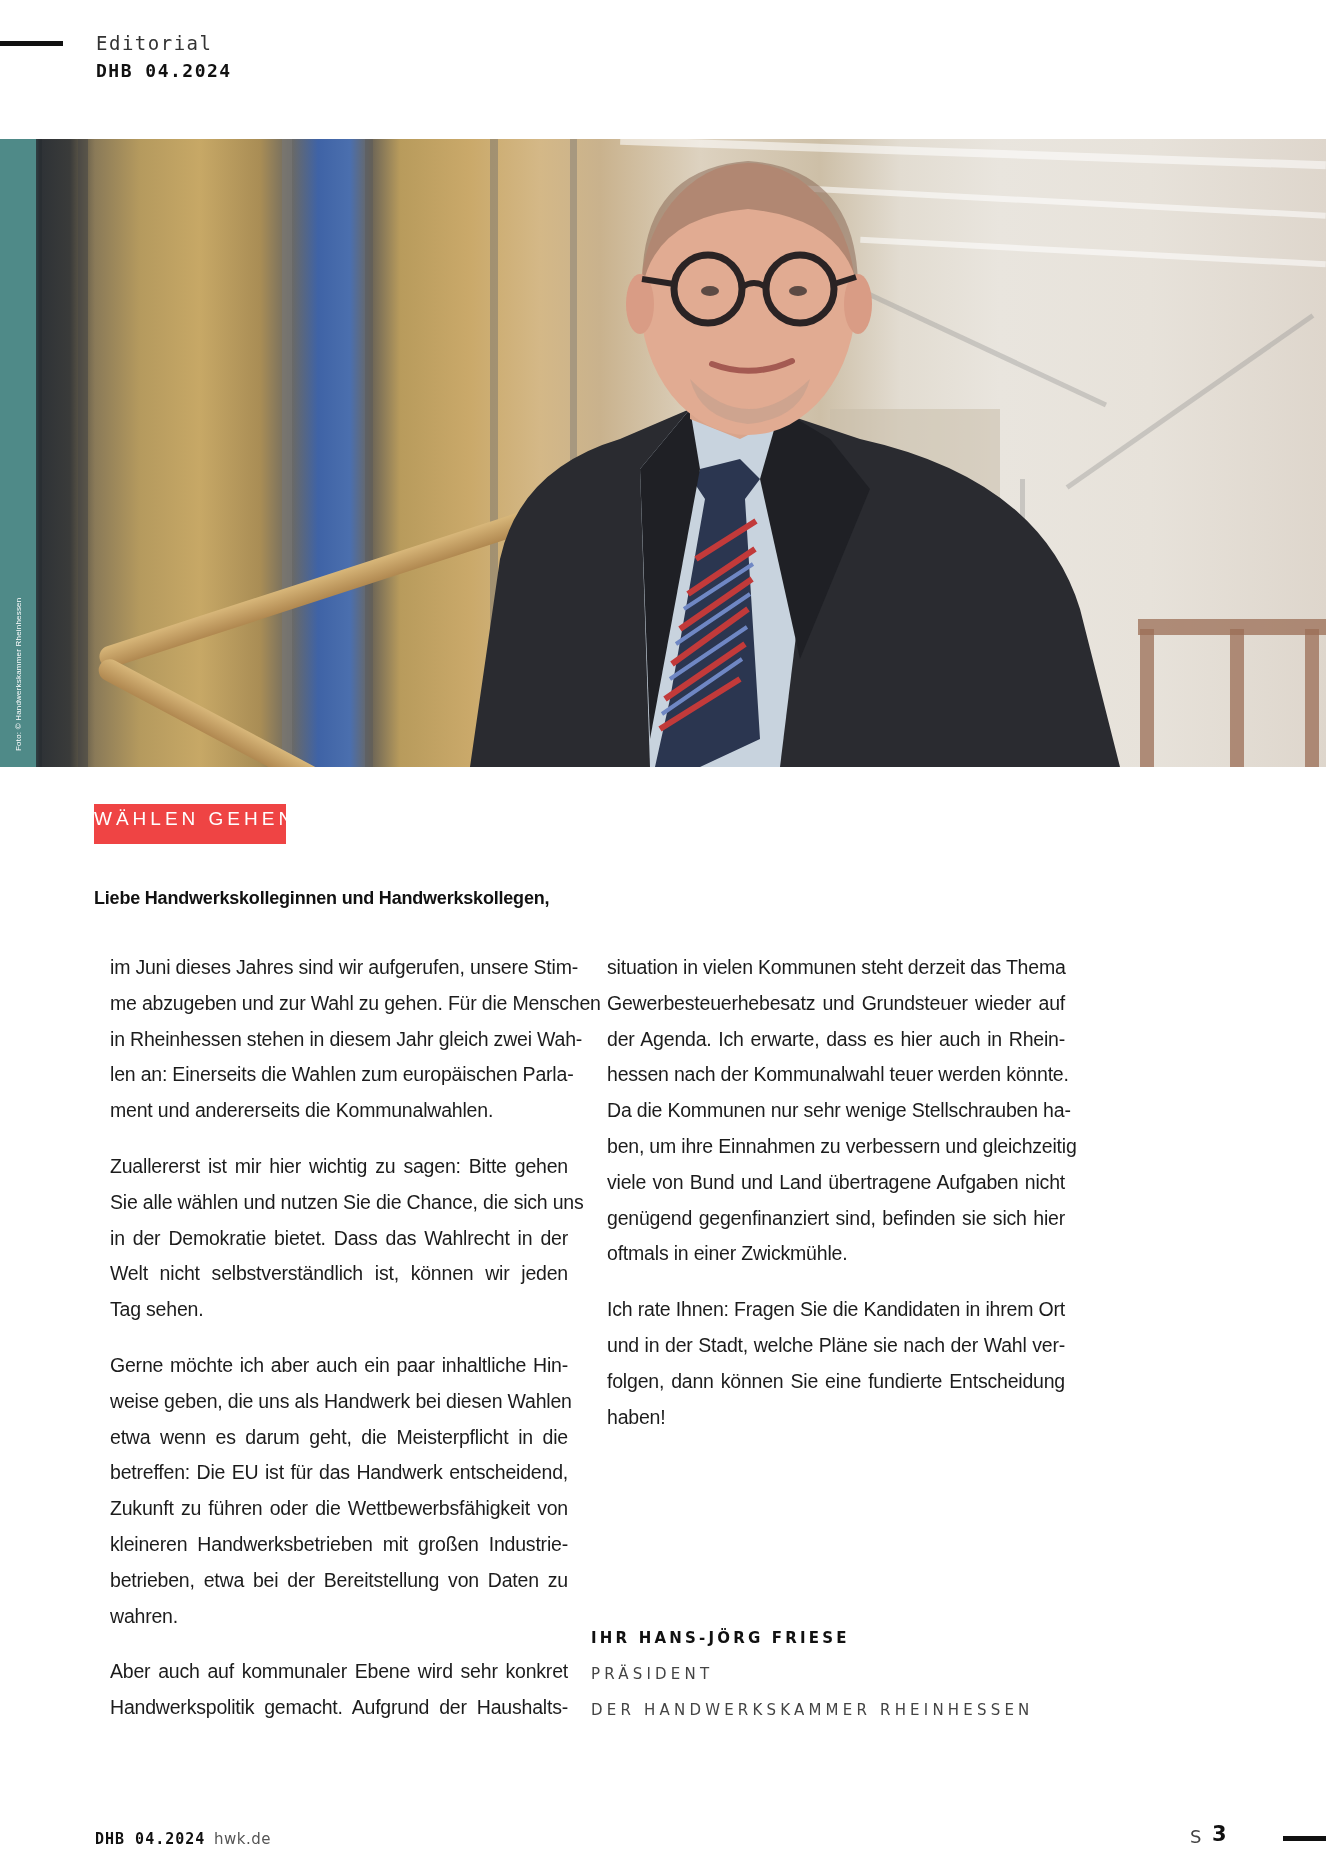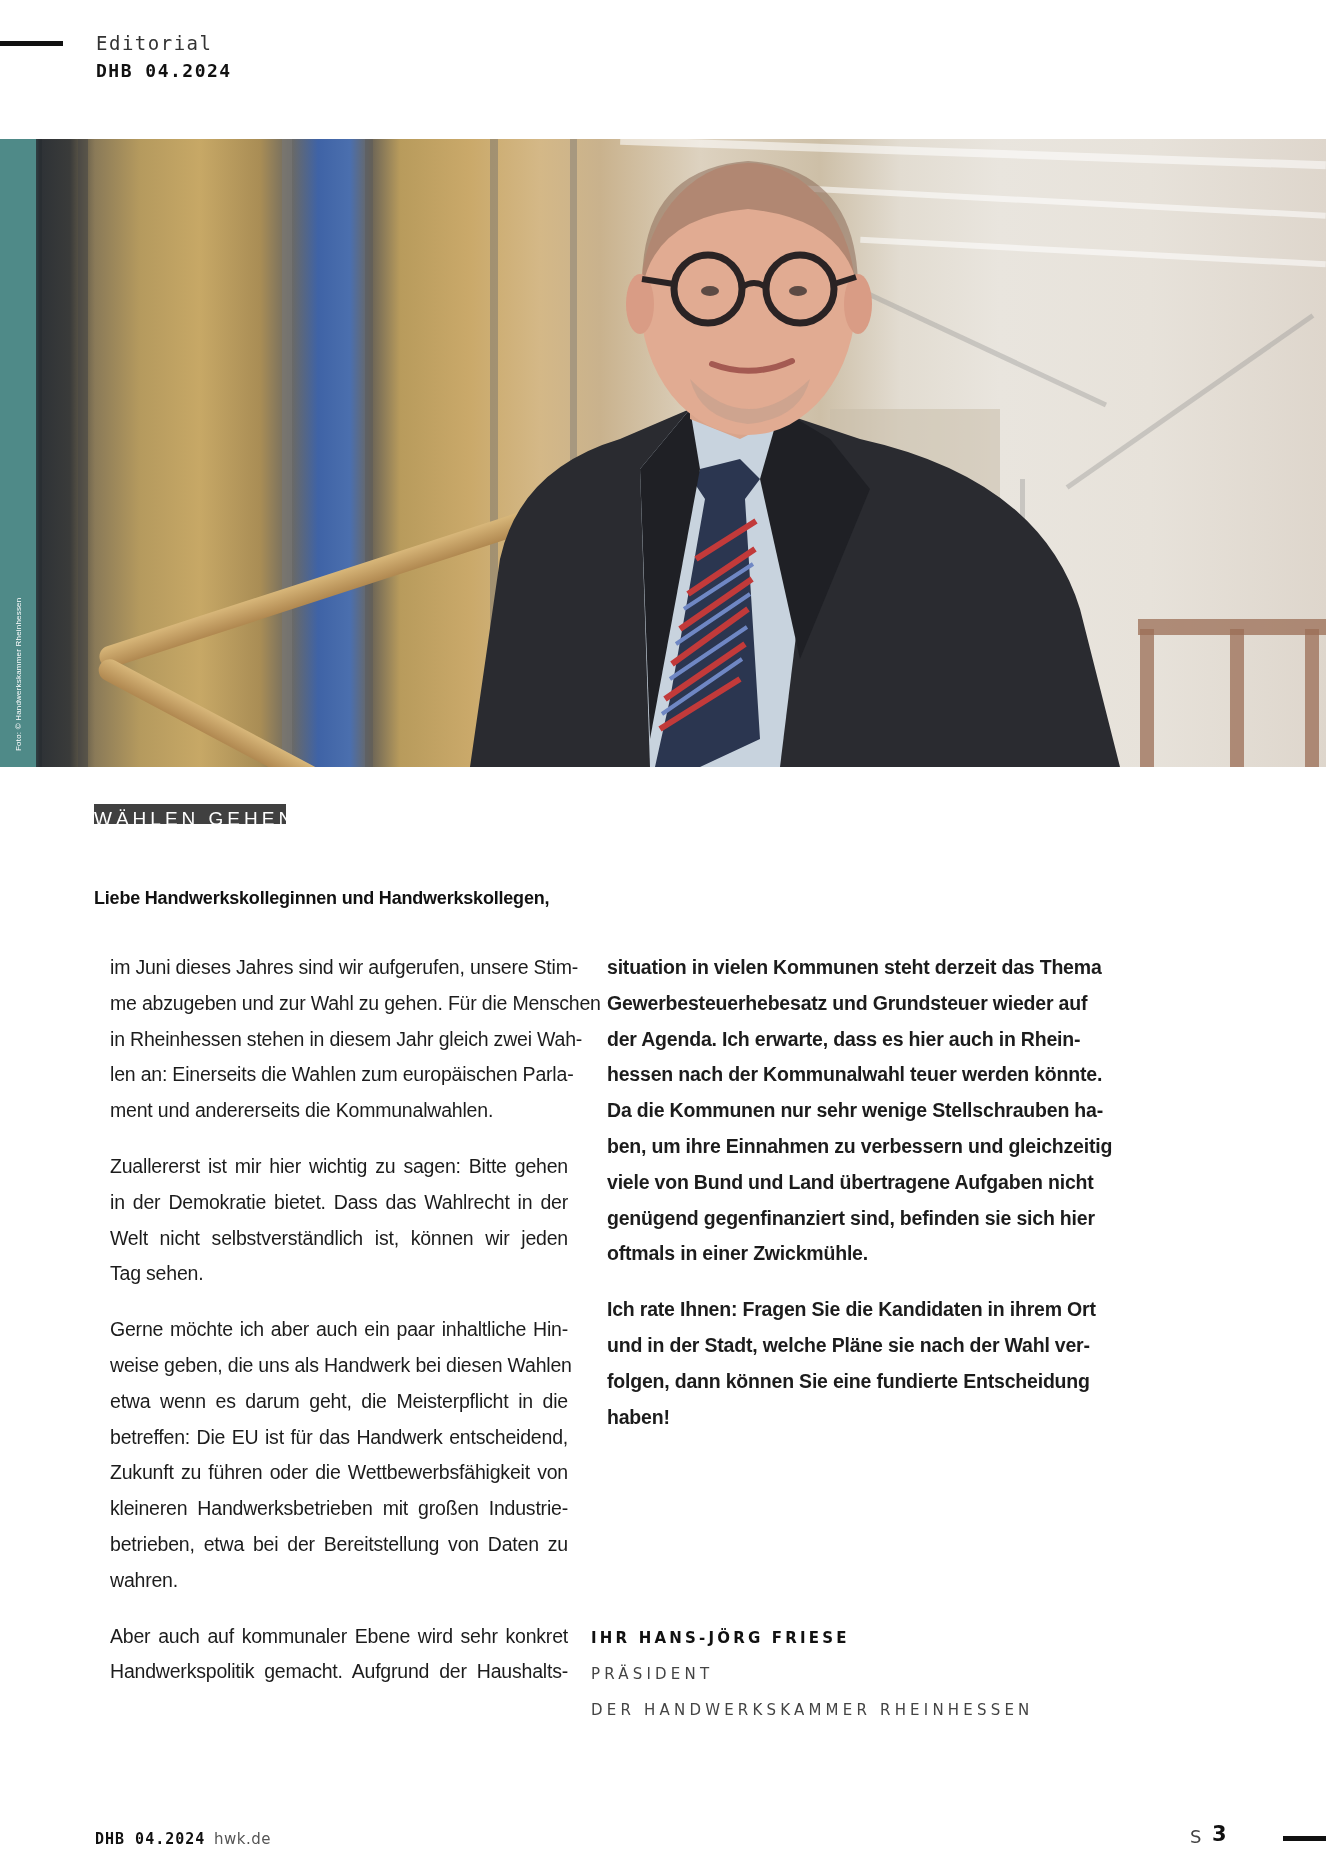--- a/index.html
+++ b/index.html
@@ -25,31 +25,31 @@
   .photo .beam { position: absolute; background: rgba(255,255,255,0.55); }
   .photo .strut { position: absolute; background: rgba(110,110,110,0.35); }
   .photo .rail { position: absolute; background: linear-gradient(180deg,#d8b77a,#b08850); border-radius: 14px;
                  transform-origin: left center; }
   .photo .frame-post { position: absolute; background: #9b6d55; opacity: 0.75; }
   .person { position: absolute; left: 0; top: 0; width: 1326px; height: 628px; }
   .photo-credit { position: absolute; left: 14px; top: 612px; transform: rotate(-90deg); transform-origin: left top;
                   font-size: 8px; color: #ffffff; white-space: nowrap; letter-spacing: 0.2px; }
 
   
-  .tag { position: absolute; left: 94px; top: 804px; width: 192px; height: 20px; background: #404040;
+  .tag { position: absolute; left: 94px; top: 804px; width: 192px; height: 40px; background: #ef4444;
          color: #ffffff; font-family: "Liberation Sans", sans-serif; font-size: 19px; letter-spacing: 4px;
          line-height: 29px; text-align: center; white-space: nowrap; font-stretch: condensed; }
 
   .salutation { position: absolute; left: 94px; top: 888px; font-family: "Liberation Sans", sans-serif;
                 font-weight: bold; font-size: 18px; color: #111; letter-spacing: -0.2px; }
 
   .col { position: absolute; top: 950px; width: 474px; font-family: "Liberation Sans", sans-serif;
          font-size: 19.5px; line-height: 35.8px; color: #1c1c1c; letter-spacing: -0.2px; }
   .col-1 { left: 94px; }
-  .col-2 { left: 591px; font-weight: bold; }
+  .col-2 { left: 591px; }
   .col .line { display: block; white-space: nowrap; text-align: justify; text-align-last: justify; }
   .col .line.last { text-align-last: left; }
   .col .para { margin: 0 0 20px 16px; }
 
   .sig { position: absolute; left: 591px; font-family: "DejaVu Sans", sans-serif; white-space: nowrap; }
   .sig-name { top: 1629px; font-weight: bold; font-size: 15px; letter-spacing: 3.2px; color: #111; }
   .sig-title { top: 1665px; font-size: 15px; letter-spacing: 4.2px; color: #444; }
   .sig-org { top: 1701px; font-size: 15px; letter-spacing: 4.2px; color: #444; }
 
   .ftr-issue { position: absolute; left: 95px; top: 1830px; font-family: "DejaVu Sans Mono", monospace;
@@ -137,20 +137,21 @@
 <div class="col col-1">
   <p class="para">
     <span class="line">im Juni dieses Jahres sind wir aufgerufen, unsere Stim-</span>
     <span class="line">me abzugeben und zur Wahl zu gehen. Für die Menschen</span>
     <span class="line">in Rheinhessen stehen in diesem Jahr gleich zwei Wah-</span>
     <span class="line">len an: Einerseits die Wahlen zum europäischen Parla-</span>
     <span class="line last">ment und andererseits die Kommunalwahlen.</span>
   </p>
   <p class="para">
     <span class="line">Zuallererst ist mir hier wichtig zu sagen: Bitte gehen</span>
+    <span class="line">Sie alle wählen und nutzen Sie die Chance, die sich uns</span>
     <span class="line">in der Demokratie bietet. Dass das Wahlrecht in der</span>
     <span class="line">Welt nicht selbstverständlich ist, können wir jeden</span>
     <span class="line last">Tag sehen.</span>
   </p>
   <p class="para">
     <span class="line">Gerne möchte ich aber auch ein paar inhaltliche Hin-</span>
     <span class="line">weise geben, die uns als Handwerk bei diesen Wahlen</span>
     <span class="line">etwa wenn es darum geht, die Meisterpflicht in die</span>
     <span class="line">betreffen: Die EU ist für das Handwerk entscheidend,</span>
     <span class="line">Zukunft zu führen oder die Wettbewerbsfähigkeit von</span>

